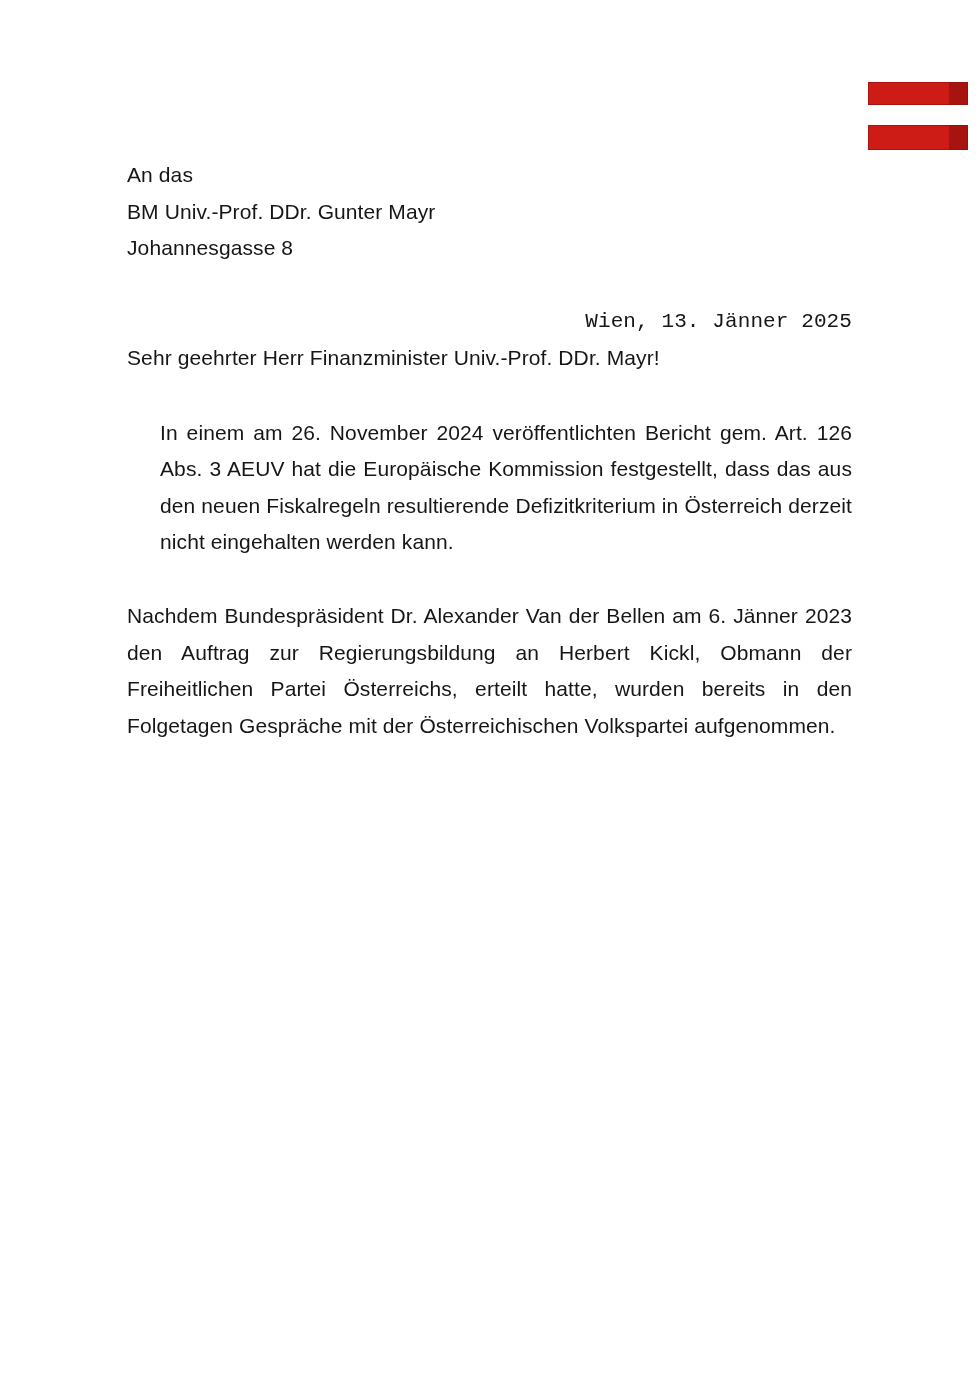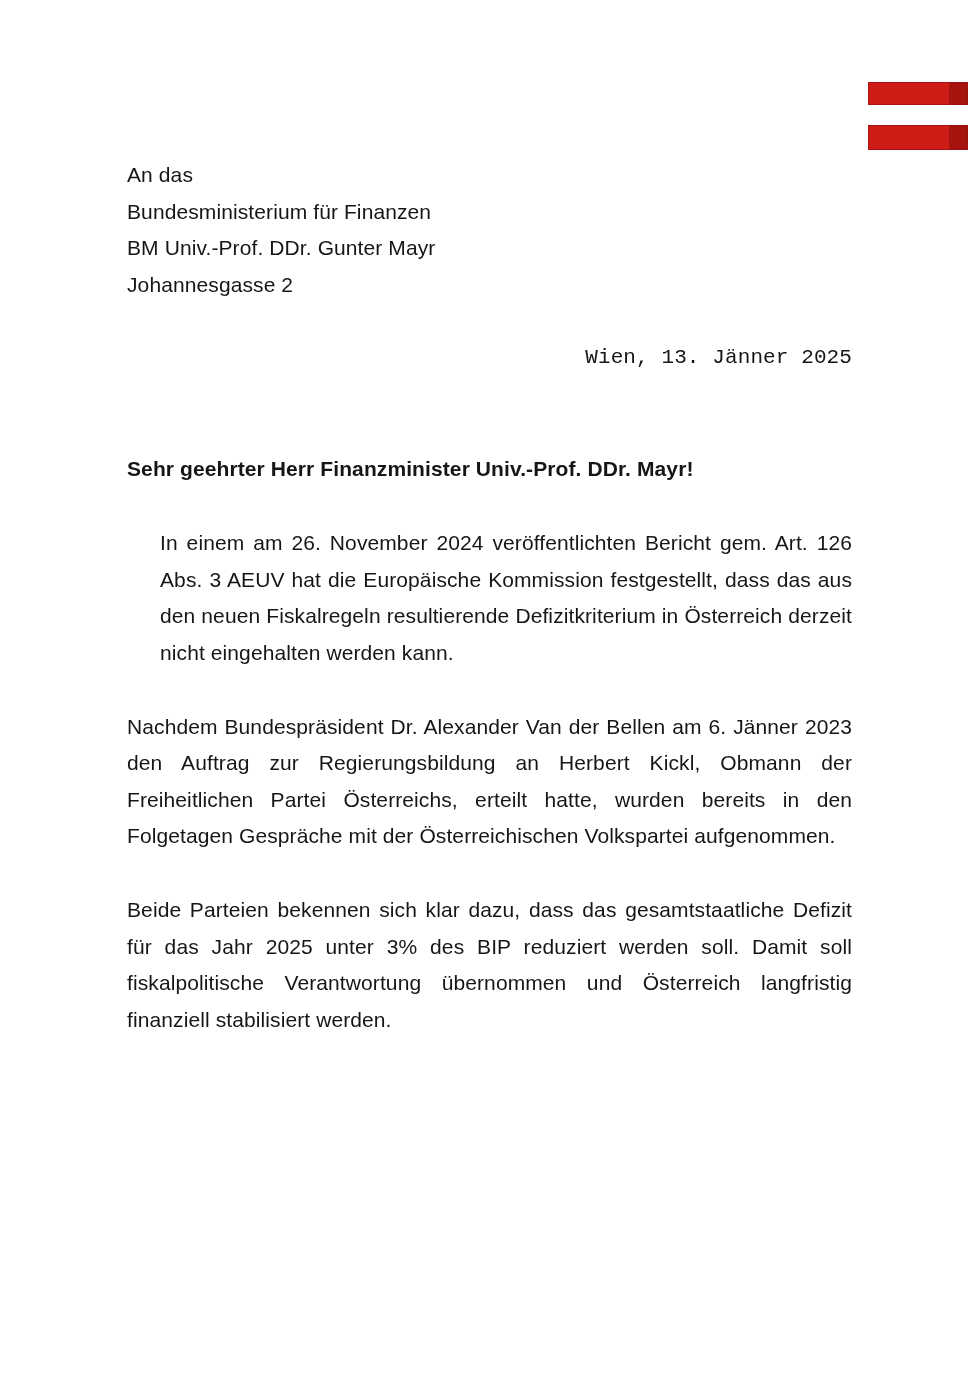--- a/index.html
+++ b/index.html
@@ -38,49 +38,45 @@
     line-height: 36.5px;
     letter-spacing: 0.1px;
   }
   .recipient div { white-space: nowrap; }
   .dateline {
     margin-top: 37px;
     text-align: right;
     font-family: Liberation Mono, monospace;
   }
   .salutation {
-    margin-top: 74px;
-    font-weight: bold;
   }
   .para {
     margin: 37.5px 0 0 0;
     text-align: justify;
     text-align-last: left;
   }
   .para.first { margin-top: 38px; margin-left: 33px; }
 </style>
 </head>
 <body>
 
 <div class="page">
 
   <div class="flag-bar top"></div>
   <div class="flag-bar bottom"></div>
 
   <div class="content">
 
     <div class="recipient">
       <div>An das</div>
-      <div>Bundesministerium für Finanzen</div>
       <div>BM Univ.-Prof. DDr. Gunter Mayr</div>
-      <div>Johannesgasse 2</div>
+      <div>Johannesgasse 8</div>
     </div>
 
     <div class="dateline">Wien, 13. Jänner 2025</div>
 
     <div class="salutation">Sehr geehrter Herr Finanzminister Univ.-Prof. DDr. Mayr!</div>
 
     <p class="para first">In einem am 26. November 2024 veröffentlichten Bericht gem. Art. 126 Abs. 3 AEUV hat die Europäische Kommission festgestellt, dass das aus den neuen Fiskalregeln resultierende Defizitkriterium in Österreich derzeit nicht eingehalten werden kann.</p>
     <p class="para">Nachdem Bundespräsident Dr. Alexander Van der Bellen am 6. Jänner 2023 den Auftrag zur Regierungsbildung an Herbert Kickl, Obmann der Freiheitlichen Partei Österreichs, erteilt hatte, wurden bereits in den Folgetagen Gespräche mit der Österreichischen Volkspartei aufgenommen.</p>
-    <p class="para">Beide Parteien bekennen sich klar dazu, dass das gesamtstaatliche Defizit für das Jahr 2025 unter 3% des BIP reduziert werden soll. Damit soll fiskalpolitische Verantwortung übernommen und Österreich langfristig finanziell stabilisiert werden.</p>
 
   </div>
 </div>
 
 </body></html>

